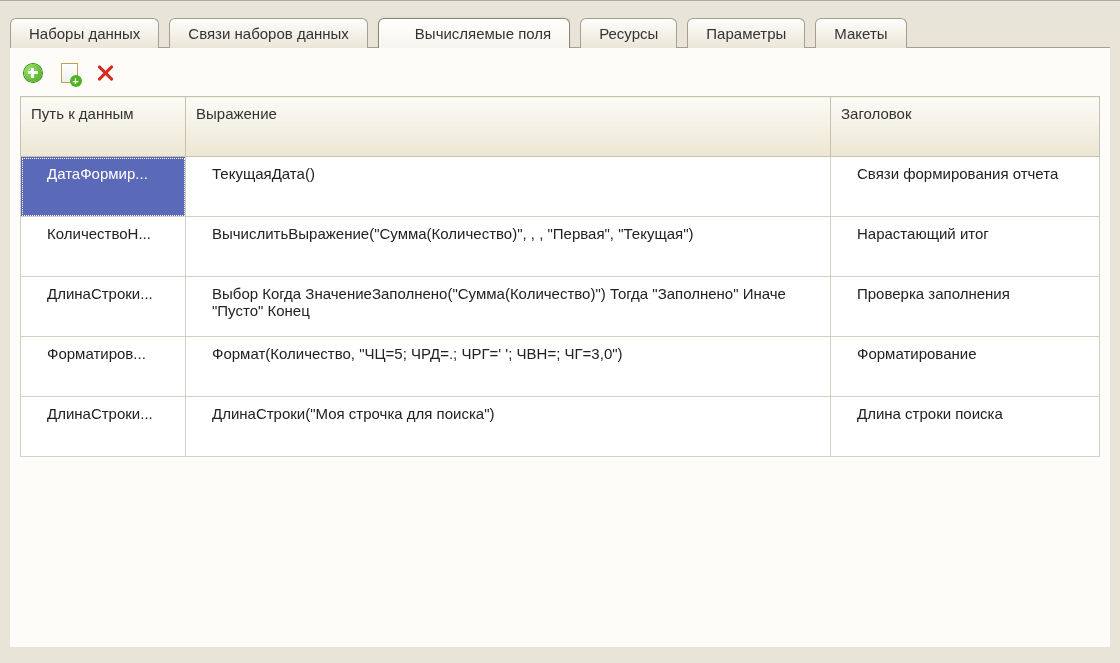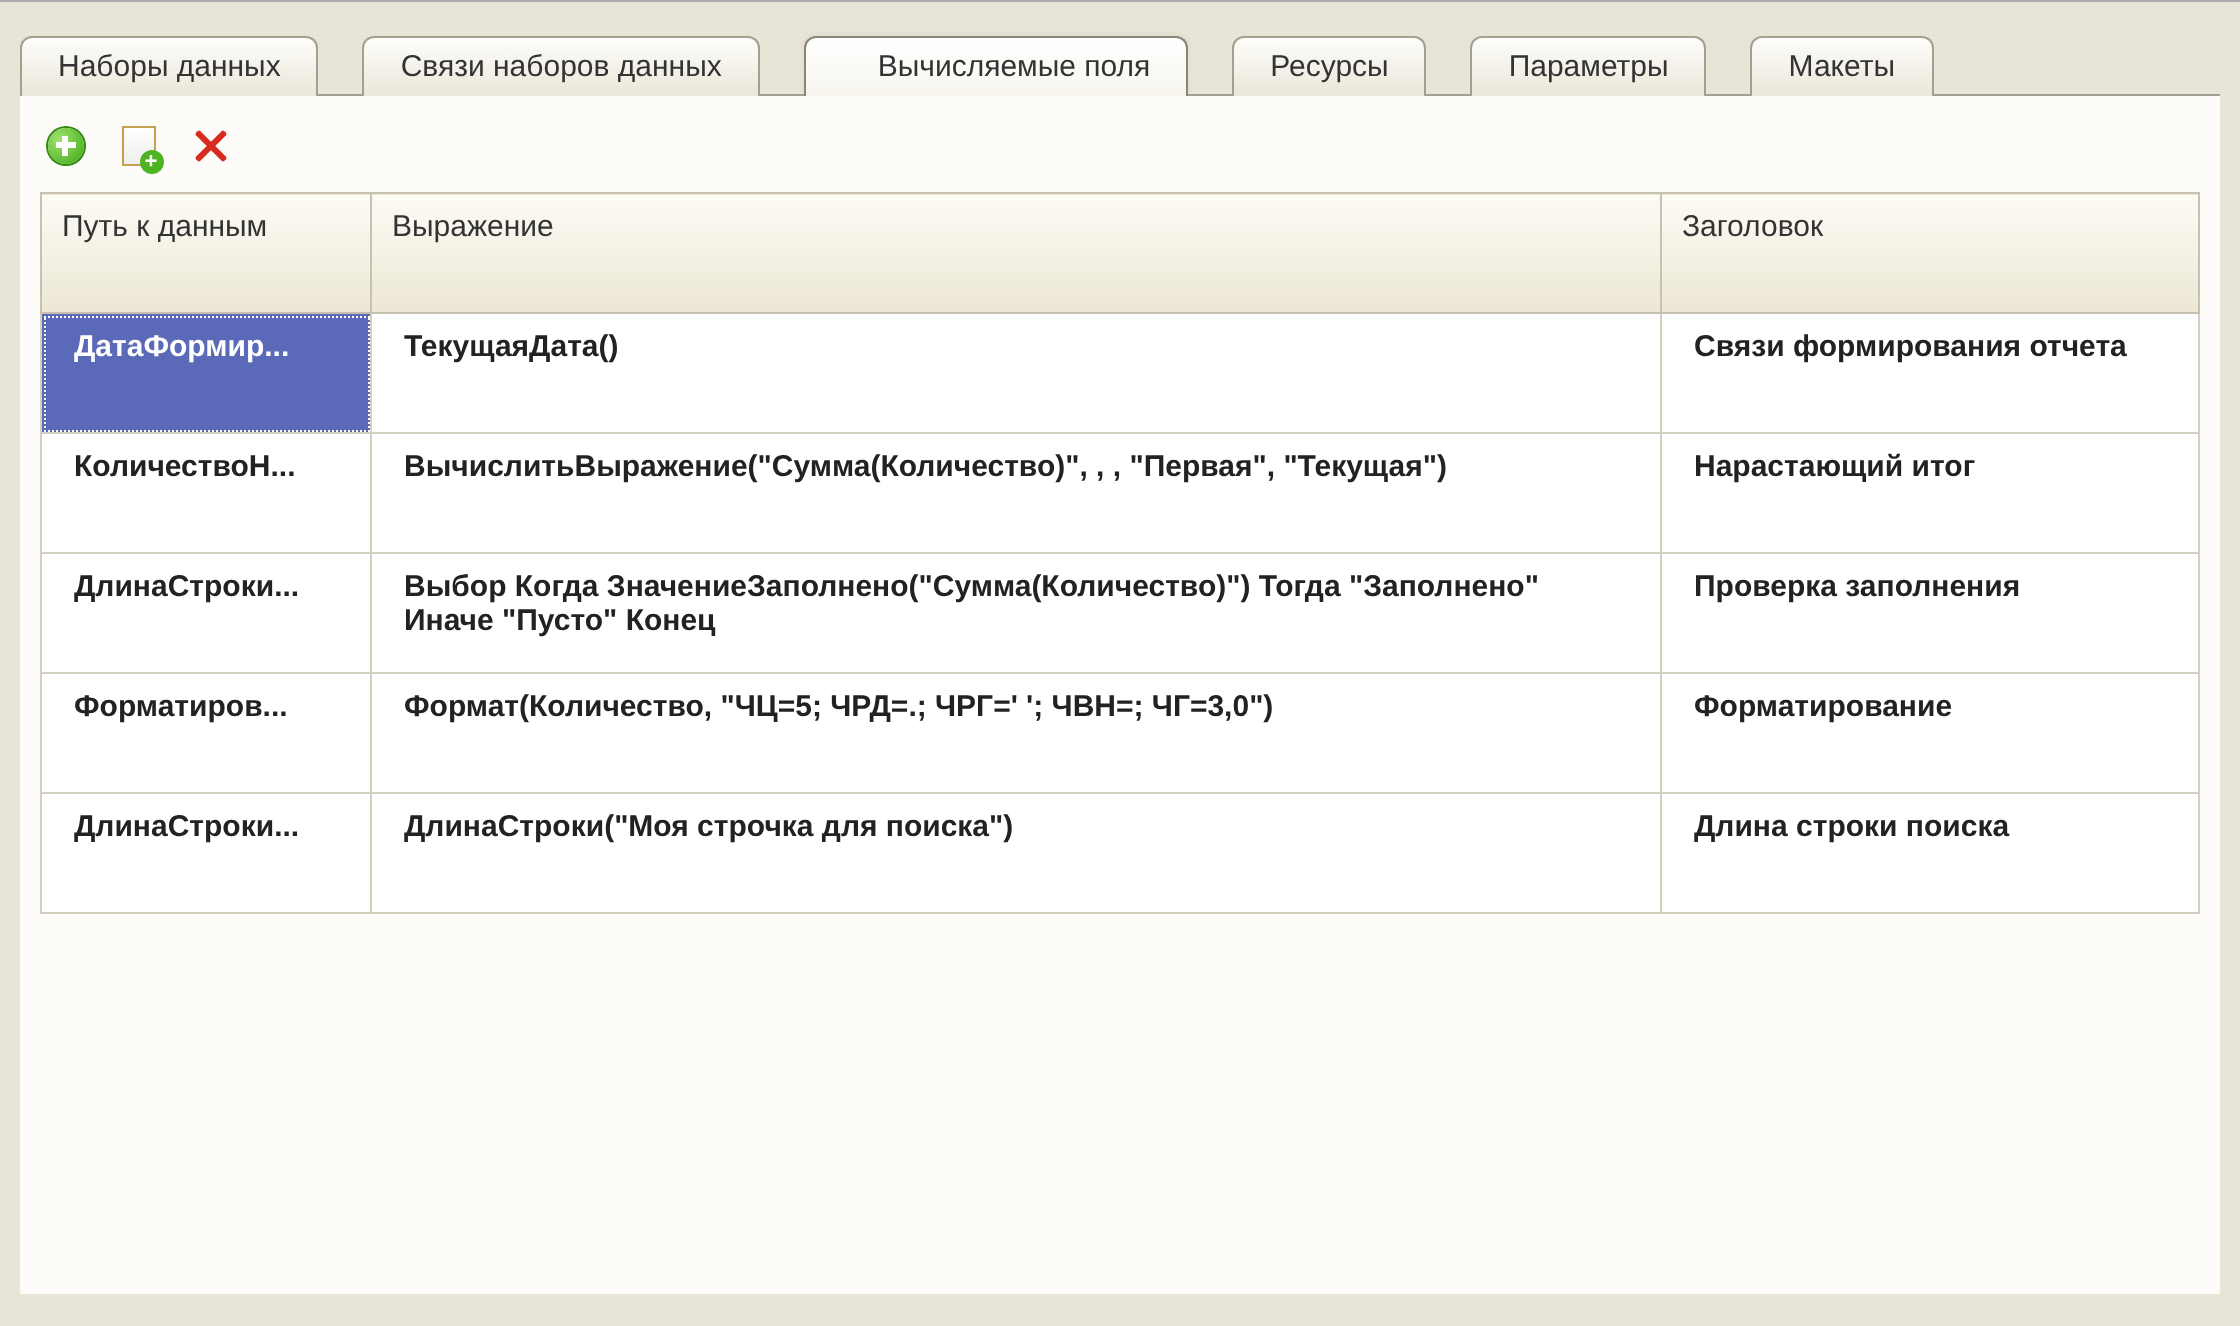--- a/index.html
+++ b/index.html
@@ -15,21 +15,21 @@
     height: 663px;
     background: #e8e4d8;
     position: relative;
     overflow: hidden;
     border-top: 1px solid #aaa;
   }
   .tabs {
     display: flex;
     align-items: flex-end;
     padding: 10px 10px 0 10px;
-    gap: 16px;
+    gap: 4px;
     height: 46px;
     background: #e8e4d8;
   }
   .tab {
     padding: 6px 18px;
     border: 1px solid #a49f8f;
     border-bottom: none;
     border-radius: 6px 6px 0 0;
     background: linear-gradient(#fdfdfb, #eae6d8);
     color: #333;
@@ -125,26 +125,25 @@
     font-weight: normal;
     background: linear-gradient(#fcfbf5, #ece7d4);
     border: 1px solid #c7c2af;
     padding: 8px 10px;
     height: 60px;
     vertical-align: top;
     color: #333;
   }
   table.grid td {
     border: 1px solid #d4d0c0;
-    padding: 8px 16px;
+    padding: 8px 26px;
     vertical-align: top;
     height: 60px;
     color: #222;
     overflow: hidden;
-    font-weight: bold;
   }
   .col-path { width: 165px; }
   .col-expr { width: 645px; }
   .col-title{ }
   td.path {
     white-space: nowrap;
     overflow: hidden;
     text-overflow: ellipsis;
   }
   tr.selected td.path {

